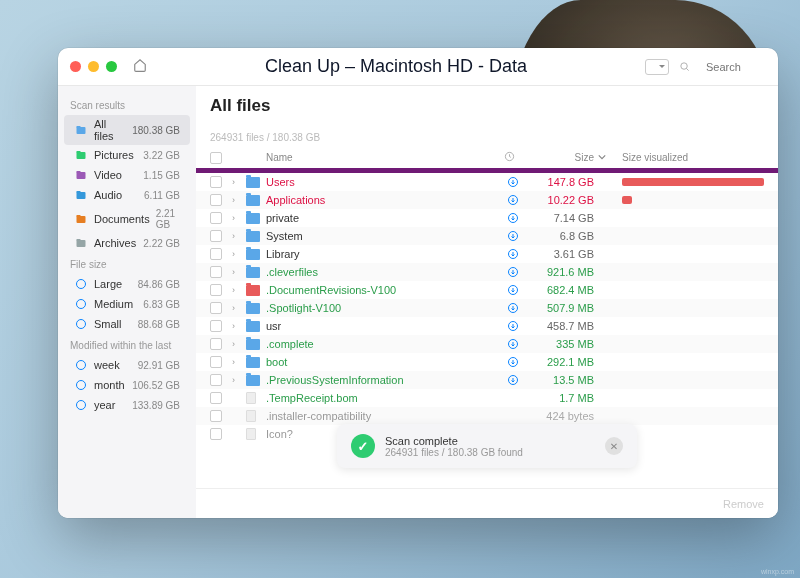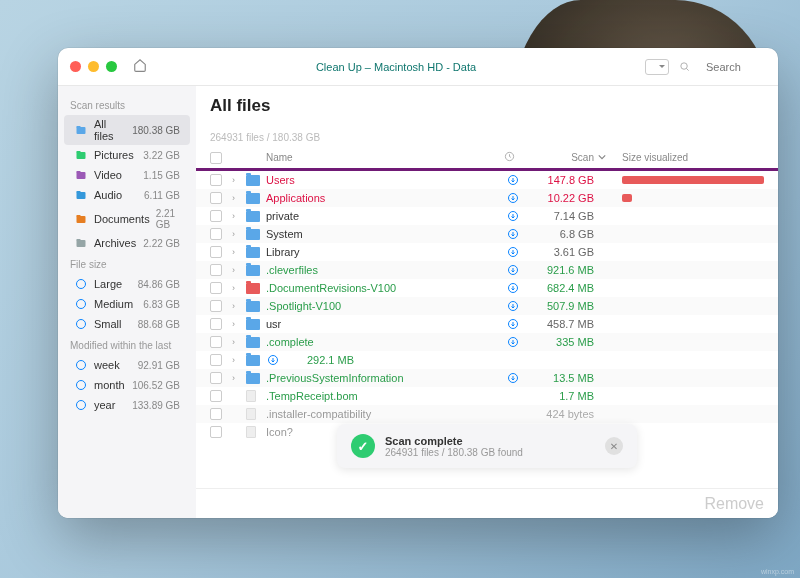--- a/index.html
+++ b/index.html
@@ -7,40 +7,40 @@
 body{background:linear-gradient(135deg,#b8d4e3 0%,#a8c8dc 50%,#7fa8c5 100%);position:relative}
 .rock{position:absolute;right:30px;top:0;width:260px;height:220px;background:radial-gradient(ellipse at 60% 40%,#6b5a48 0%,#4a3d2e 40%,#2d2419 80%);border-radius:30% 40% 60% 50%/60% 50% 40% 30%;filter:contrast(1.1);opacity:.9}
 .window{position:absolute;left:58px;top:48px;width:720px;height:470px;background:#fff;border-radius:10px;box-shadow:0 20px 60px rgba(0,0,0,.3),0 0 0 .5px rgba(0,0,0,.1);display:flex;flex-direction:column;overflow:hidden}
 .titlebar{height:38px;display:flex;align-items:center;padding:0 12px;border-bottom:1px solid #e8e8e8}
 .traffic{display:flex;gap:7px}
 .dot{width:11px;height:11px;border-radius:50%}
 .dot.r{background:#ff5f57}
 .dot.y{background:#febc2e}
 .dot.g{background:#28c840}
 .home-icon{margin-left:16px;color:#888;cursor:pointer}
-.title{flex:1;text-align:center;font-size:11px;color:#0f766e}
+.title{flex:1;text-align:center;font-size:18px;color:#0f172a}
 .view-toggle{width:24px;height:16px;border:1px solid #ccc;border-radius:3px;margin-right:10px;position:relative;cursor:pointer}
 .view-toggle::after{content:"";position:absolute;right:3px;top:5px;border:3px solid transparent;border-top-color:#888}
 .search-wrap{display:flex;align-items:center;gap:16px;color:#aaa;font-size:11px}
 .search-wrap input{border:none;outline:none;width:60px;font-size:11px}
 .body{flex:1;display:flex;overflow:hidden}
 .sidebar{width:138px;background:#f5f5f7;padding:8px 0;font-size:11px;overflow-y:auto}
 .sb-head{padding:6px 12px 4px;color:#999;font-size:10px}
 .sb-item{display:flex;align-items:center;padding:3px 10px;gap:6px;cursor:pointer;border-radius:4px;margin:0 6px}
 .sb-item.sel{background:#e4e4e8}
 .sb-icon{width:14px;height:14px;display:flex;align-items:center;justify-content:center;flex-shrink:0}
 .sb-label{flex:1;color:#333}
 .sb-size{color:#888;font-size:10px}
 .sb-item.sel .sb-size{color:#666}
 .radio-icon{width:10px;height:10px;border:1.5px solid #0a84ff;border-radius:50%;position:relative}
 .main{flex:1;display:flex;flex-direction:column;background:#fff;position:relative;overflow:hidden}
 .hdr{padding:10px 14px 4px}
 .h1{font-size:17px;font-weight:600;color:#222}
 .sub{font-size:10px;color:#bbb;margin-top:16px}
-.cols{display:flex;padding:4px 14px;font-size:10px;color:#888;border-bottom:3px solid #701a75;align-items:center;gap:4px}
+.cols{display:flex;padding:4px 14px;font-size:10px;color:#888;border-bottom:5px solid #701a75;align-items:center;gap:4px}
 .c-cb{width:18px}
 .c-exp{width:10px}
 .c-ico{width:16px}
 .c-name{flex:1}
 .c-cloud{width:16px}
 .c-size{width:70px;text-align:right}
 .c-sort{width:12px}
 .c-viz{width:150px;padding-left:8px}
 .list{flex:1;overflow-y:auto}
 .row{display:flex;align-items:center;padding:2px 14px;font-size:11px;gap:4px;cursor:pointer}
@@ -63,25 +63,25 @@
 .sz.red{color:#d14}
 .sz.green{color:#2a9d4a}
 .sz.gray{color:#aaa}
 .szsort{width:12px}
 .viz{width:150px;padding-left:8px}
 .bar{height:8px;border-radius:2px}
 .bar.red{background:#e85a5a}
 .toast{position:absolute;bottom:50px;left:50%;transform:translateX(-50%);background:#f5f5f7;border-radius:8px;padding:10px 14px;display:flex;align-items:center;gap:10px;box-shadow:0 2px 10px rgba(0,0,0,.1);min-width:300px}
 .check{width:24px;height:24px;background:#2ecc71;border-radius:50%;display:flex;align-items:center;justify-content:center;color:#fff;font-weight:bold;font-size:13px}
 .toast-txt{flex:1}
-.toast-title{font-size:11px;font-weight:700;color:#333}
+.toast-title{font-size:11px;font-weight:400;color:#333}
 .toast-sub{font-size:10px;color:#999}
 .toast-close{width:18px;height:18px;background:#e0e0e0;border-radius:50%;color:#888;display:flex;align-items:center;justify-content:center;font-size:10px;cursor:pointer}
 .footer{height:30px;border-top:1px solid #eee;display:flex;align-items:center;justify-content:flex-end;padding:0 14px}
-.remove{font-size:16px;color:#ccc}
+.remove{font-size:11px;color:#ccc}
 .wm{position:absolute;right:6px;bottom:3px;font-size:7px;color:rgba(255,255,255,.45)}
 </style>
 </head>
 <body>
 <div class="rock"></div>
 
 <div class="window">
   <div class="titlebar">
     <div class="traffic">
       <div class="dot r"></div>
@@ -224,21 +224,21 @@
           </div>
         <div class="c-exp"></div>
         <div class="c-ico"></div>
         <div class="c-name">Name</div>
         <div class="c-cloud">
           <svg width="11" height="11" viewBox="0 0 24 24" fill="none" stroke="#aaa" stroke-width="2">
               <circle cx="12" cy="12" r="9"></circle>
               <path d="M12 7v5l3 2"></path>
             </svg>
         </div>
-        <div class="c-size">Scan</div>
+        <div class="c-size">Size</div>
         <div class="c-sort">
           <svg width="8" height="8" viewBox="0 0 10 10">
               <path d="M1 3l4 4 4-4" fill="none" stroke="#888" stroke-width="1.5"></path>
             </svg>
         </div>
         <div class="c-viz">Size visualized</div>
       </div>
       <div class="list" id="list">
           <div class="row">
             <div class="c-cb">
@@ -435,20 +435,21 @@
             <div class="viz"></div>
           </div>
           <div class="row">
             <div class="c-cb">
               <div class="cb"></div>
             </div>
             <div class="exp">›</div>
             <div class="c-ico">
               <div class="fico folder"></div>
             </div>
+            <div class="nm green">boot</div>
             <div class="cloud">
               <svg viewBox="0 0 24 24" fill="none" stroke="currentColor" stroke-width="2">
                 <circle cx="12" cy="12" r="9"></circle>
                 <path d="M12 16V8m-3 5l3 3 3-3"></path>
               </svg>
             </div>
             <div class="sz green">292.1 MB</div>
             <div class="szsort"></div>
             <div class="viz"></div>
           </div>

